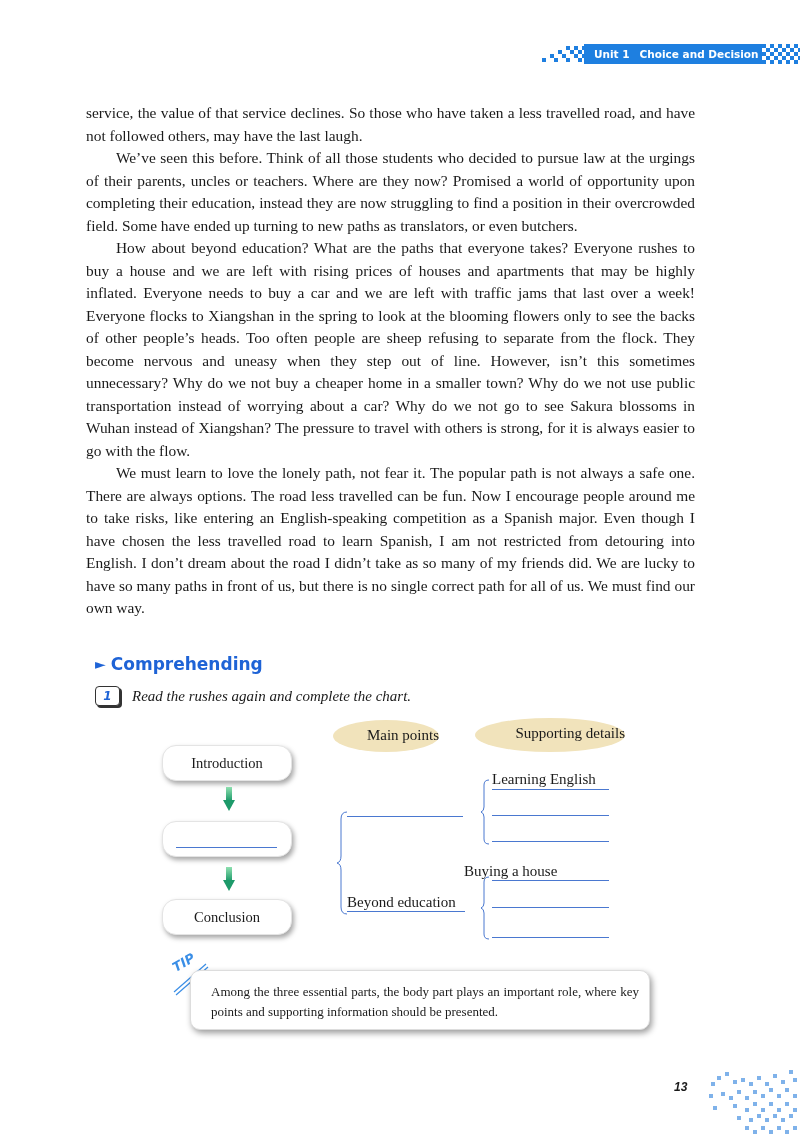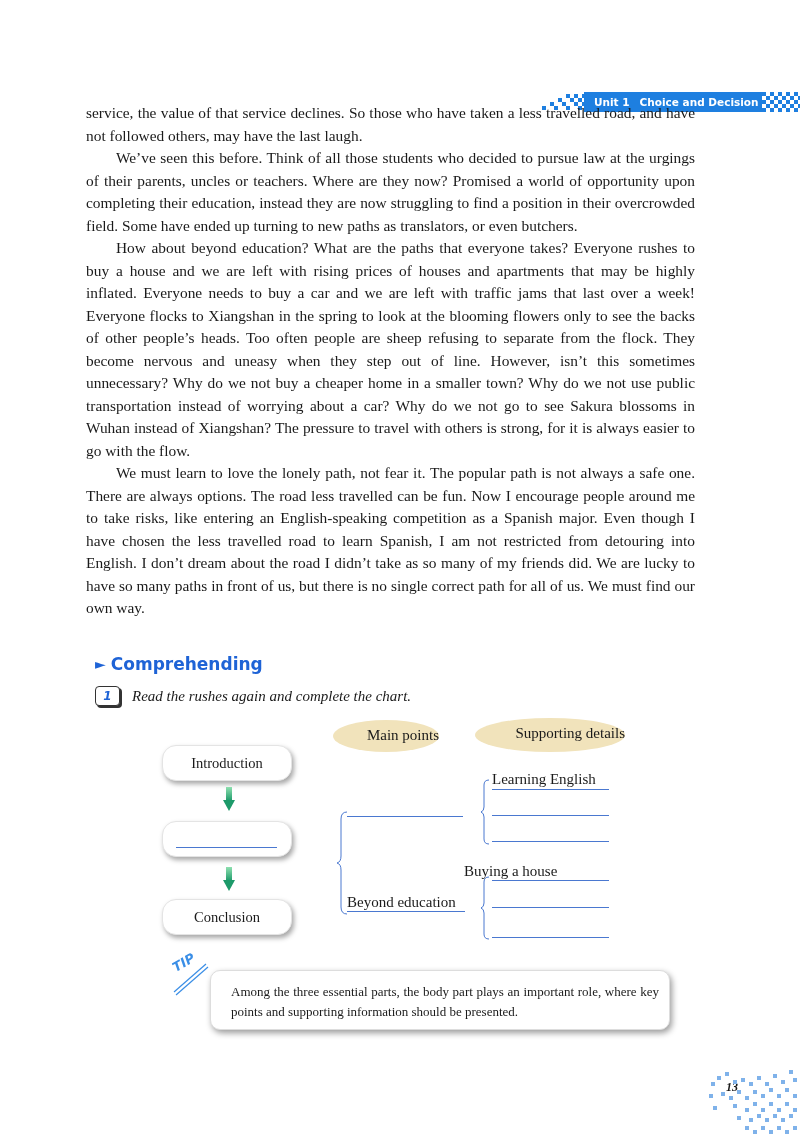--- a/index.html
+++ b/index.html
@@ -1,20 +1,20 @@
 <!DOCTYPE html>
 <html><head>
   <meta charset="utf-8">
   <style>
     * { margin: 0; padding: 0; box-sizing: border-box; }
     html, body { width: 800px; height: 1138px; background: #ffffff; overflow: hidden; }
     body { position: relative; font-family: "Liberation Serif", "DejaVu Serif", serif; color: #1a1a1a; }
 
     
-    .header { position: absolute; top: 44px; left: 540px; width: 260px; height: 20px; margin-top: 48px; }
+    .header { position: absolute; top: 44px; left: 540px; width: 260px; height: 20px; }
     .checker-left { position: absolute; left: 0; top: 0; width: 48px; height: 20px; }
     .unit-band { position: absolute; left: 44px; top: 0; width: 178px; height: 20px; background: #1e7fe0; color: #fff;
       font-family: "DejaVu Sans", sans-serif; font-weight: bold; font-size: 10.5px; line-height: 20px; padding-left: 10px; white-space: nowrap; }
     .unit-band span + span { margin-left: 10px; }
     .checker-right { position: absolute; left: 222px; top: 0; width: 40px; height: 20px; }
 
     .body-text { position: absolute; left: 86px; top: 102px; width: 609px; font-size: 15.4px; line-height: 22.5px; text-align: justify; }
     .body-text p { text-indent: 30px; }
     .body-text p.noindent { text-indent: 0; }
     .body-text p.italic { font-style: italic; }
@@ -28,25 +28,25 @@
     .task-text { margin-left: 12px; font-style: italic; font-size: 15px; }
 
     .pill { position: absolute; background: #f1e3bb; border-radius: 50%; font-size: 15px; text-align: right; line-height: 30px; }
     .box { position: absolute; width: 130px; height: 36px; background: #fff; border-radius: 14px; box-shadow: 2px 3px 5px rgba(0,0,0,0.35); border: 1px solid #e4e4e4; font-size: 14.5px; text-align: center; line-height: 34px; }
     .arrow { position: absolute; width: 12px; height: 24px; }
     .blank { position: absolute; height: 1px; background: #4a78d0; }
     .lbl { position: absolute; font-size: 15px; white-space: nowrap; }
     .brace { position: absolute; }
 
     .tip-box { position: absolute; left: 190px; top: 970px; width: 460px; height: 60px; background: #fff; border: 1px solid #ddd; border-radius: 10px; box-shadow: 2px 3px 6px rgba(0,0,0,0.4);
-      padding: 11px 10px 0 20px; font-size: 13px; line-height: 20px; text-align: justify; margin-left: 20px; }
+      padding: 11px 10px 0 20px; font-size: 13px; line-height: 20px; text-align: justify; }
     .tip-label { position: absolute; left: 172px; top: 955px; font-family: "DejaVu Sans", sans-serif; font-style: italic; font-weight: bold; color: #3a8ee6; font-size: 13px; transform: rotate(-30deg); }
     .tip-lines { position: absolute; left: 170px; top: 958px; }
 
-    .page-num { position: absolute; left: 726px; top: 1080px; font-family: Liberation Serif, serif; font-style: italic; font-weight: bold; font-size: 12px; }
+    .page-num { position: absolute; left: 674px; top: 1080px; font-family: Liberation Sans, sans-serif; font-style: italic; font-weight: bold; font-size: 12px; }
     .corner { position: absolute; left: 705px; top: 1068px; }
   </style>
 </head>
 <body>
 
 <div class="header">
   <svg class="checker-left" viewBox="0 0 48 20">
     <g fill="#1e7fe0">
       <rect x="2" y="14" width="4" height="4"></rect>
         <rect x="10" y="10" width="4" height="4"></rect>

